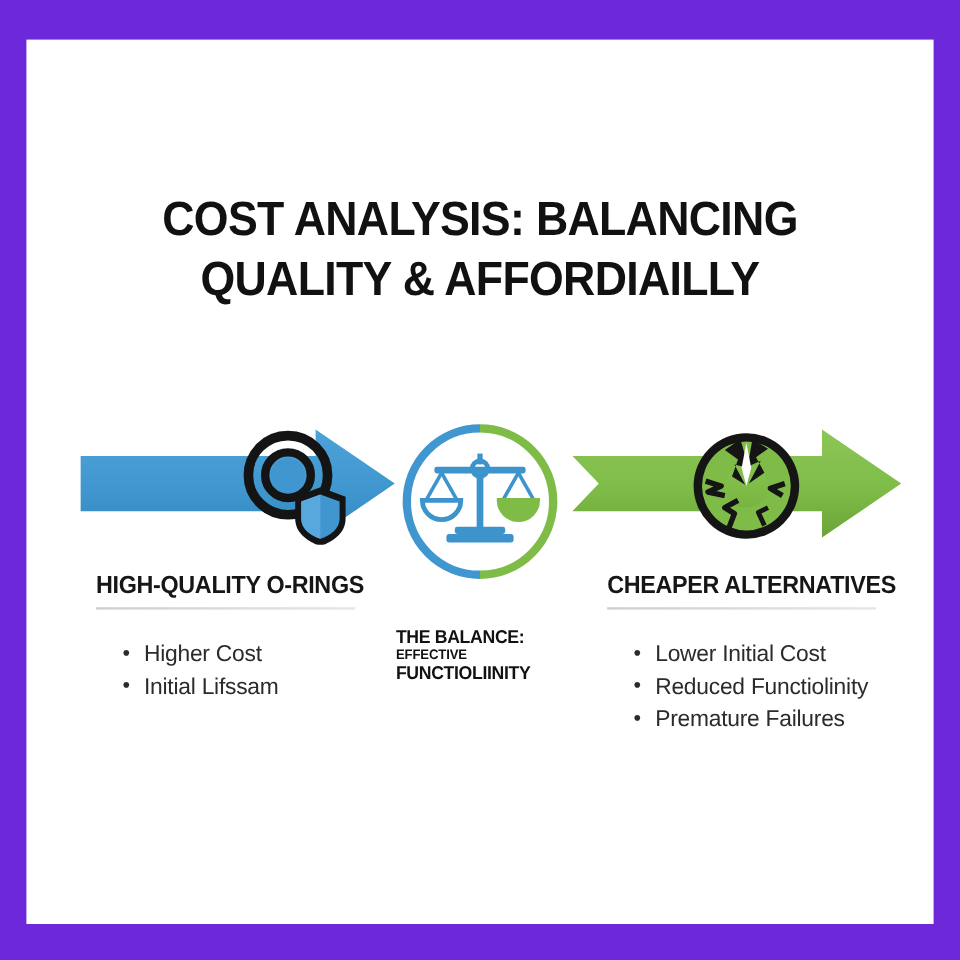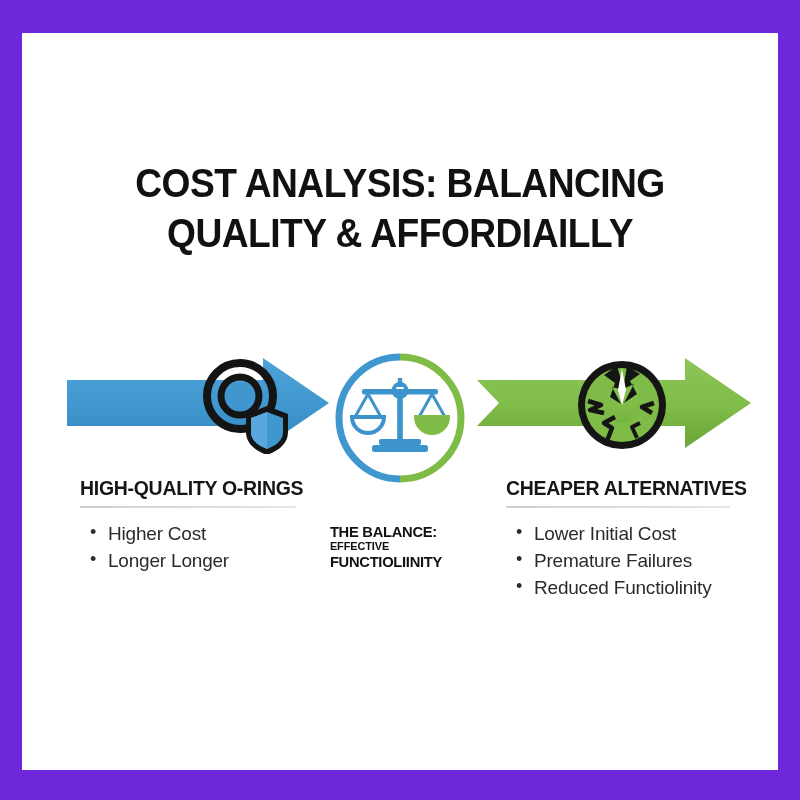--- a/index.html
+++ b/index.html
@@ -113,21 +113,21 @@
     height: 2px;
     background: linear-gradient(to right, #cfcfcf, #e6e6e6);
   }
   #left-rule  { left: 58px;  top: 473px; width: 216px; }
   #right-rule { left: 484px; top: 473px; width: 224px; }
 
   
   .bullet-list {
     position: absolute;
     list-style: none;
-    margin: 4px;
+    margin: 16px;
     padding: 0;
   }
   #left-bullets  { left: 62px;  top: 483px; }
   #right-bullets { left: 488px; top: 483px; }
 
   .bullet-item {
     position: relative;
     padding-left: 20px;
     font-family: "Liberation Sans", sans-serif;
     font-size: 19px;
@@ -307,27 +307,27 @@
     </div>
 
     <div class="col-heading" id="left-heading">HIGH-QUALITY O-RINGS</div>
     <div class="heading-rule" id="left-rule"></div>
 
     <div class="col-heading" id="right-heading">CHEAPER ALTERNATIVES</div>
     <div class="heading-rule" id="right-rule"></div>
 
     <ul class="bullet-list" id="left-bullets">
       <li class="bullet-item">Higher Cost</li>
-      <li class="bullet-item">Longer Longer</li>
+      <li class="bullet-item">Initial Lifssam</li>
     </ul>
 
     <ul class="bullet-list" id="right-bullets">
       <li class="bullet-item">Lower Initial Cost</li>
+      <li class="bullet-item">Reduced Functiolinity</li>
       <li class="bullet-item">Premature Failures</li>
-      <li class="bullet-item">Reduced Functiolinity</li>
     </ul>
 
     <div id="center-caption">
       <span class="caption-main">THE BALANCE:</span>
       <span class="caption-sub">EFFECTIVE</span>
       <span class="caption-main">FUNCTIOLIINITY</span>
     </div>
 
 
   </div>

